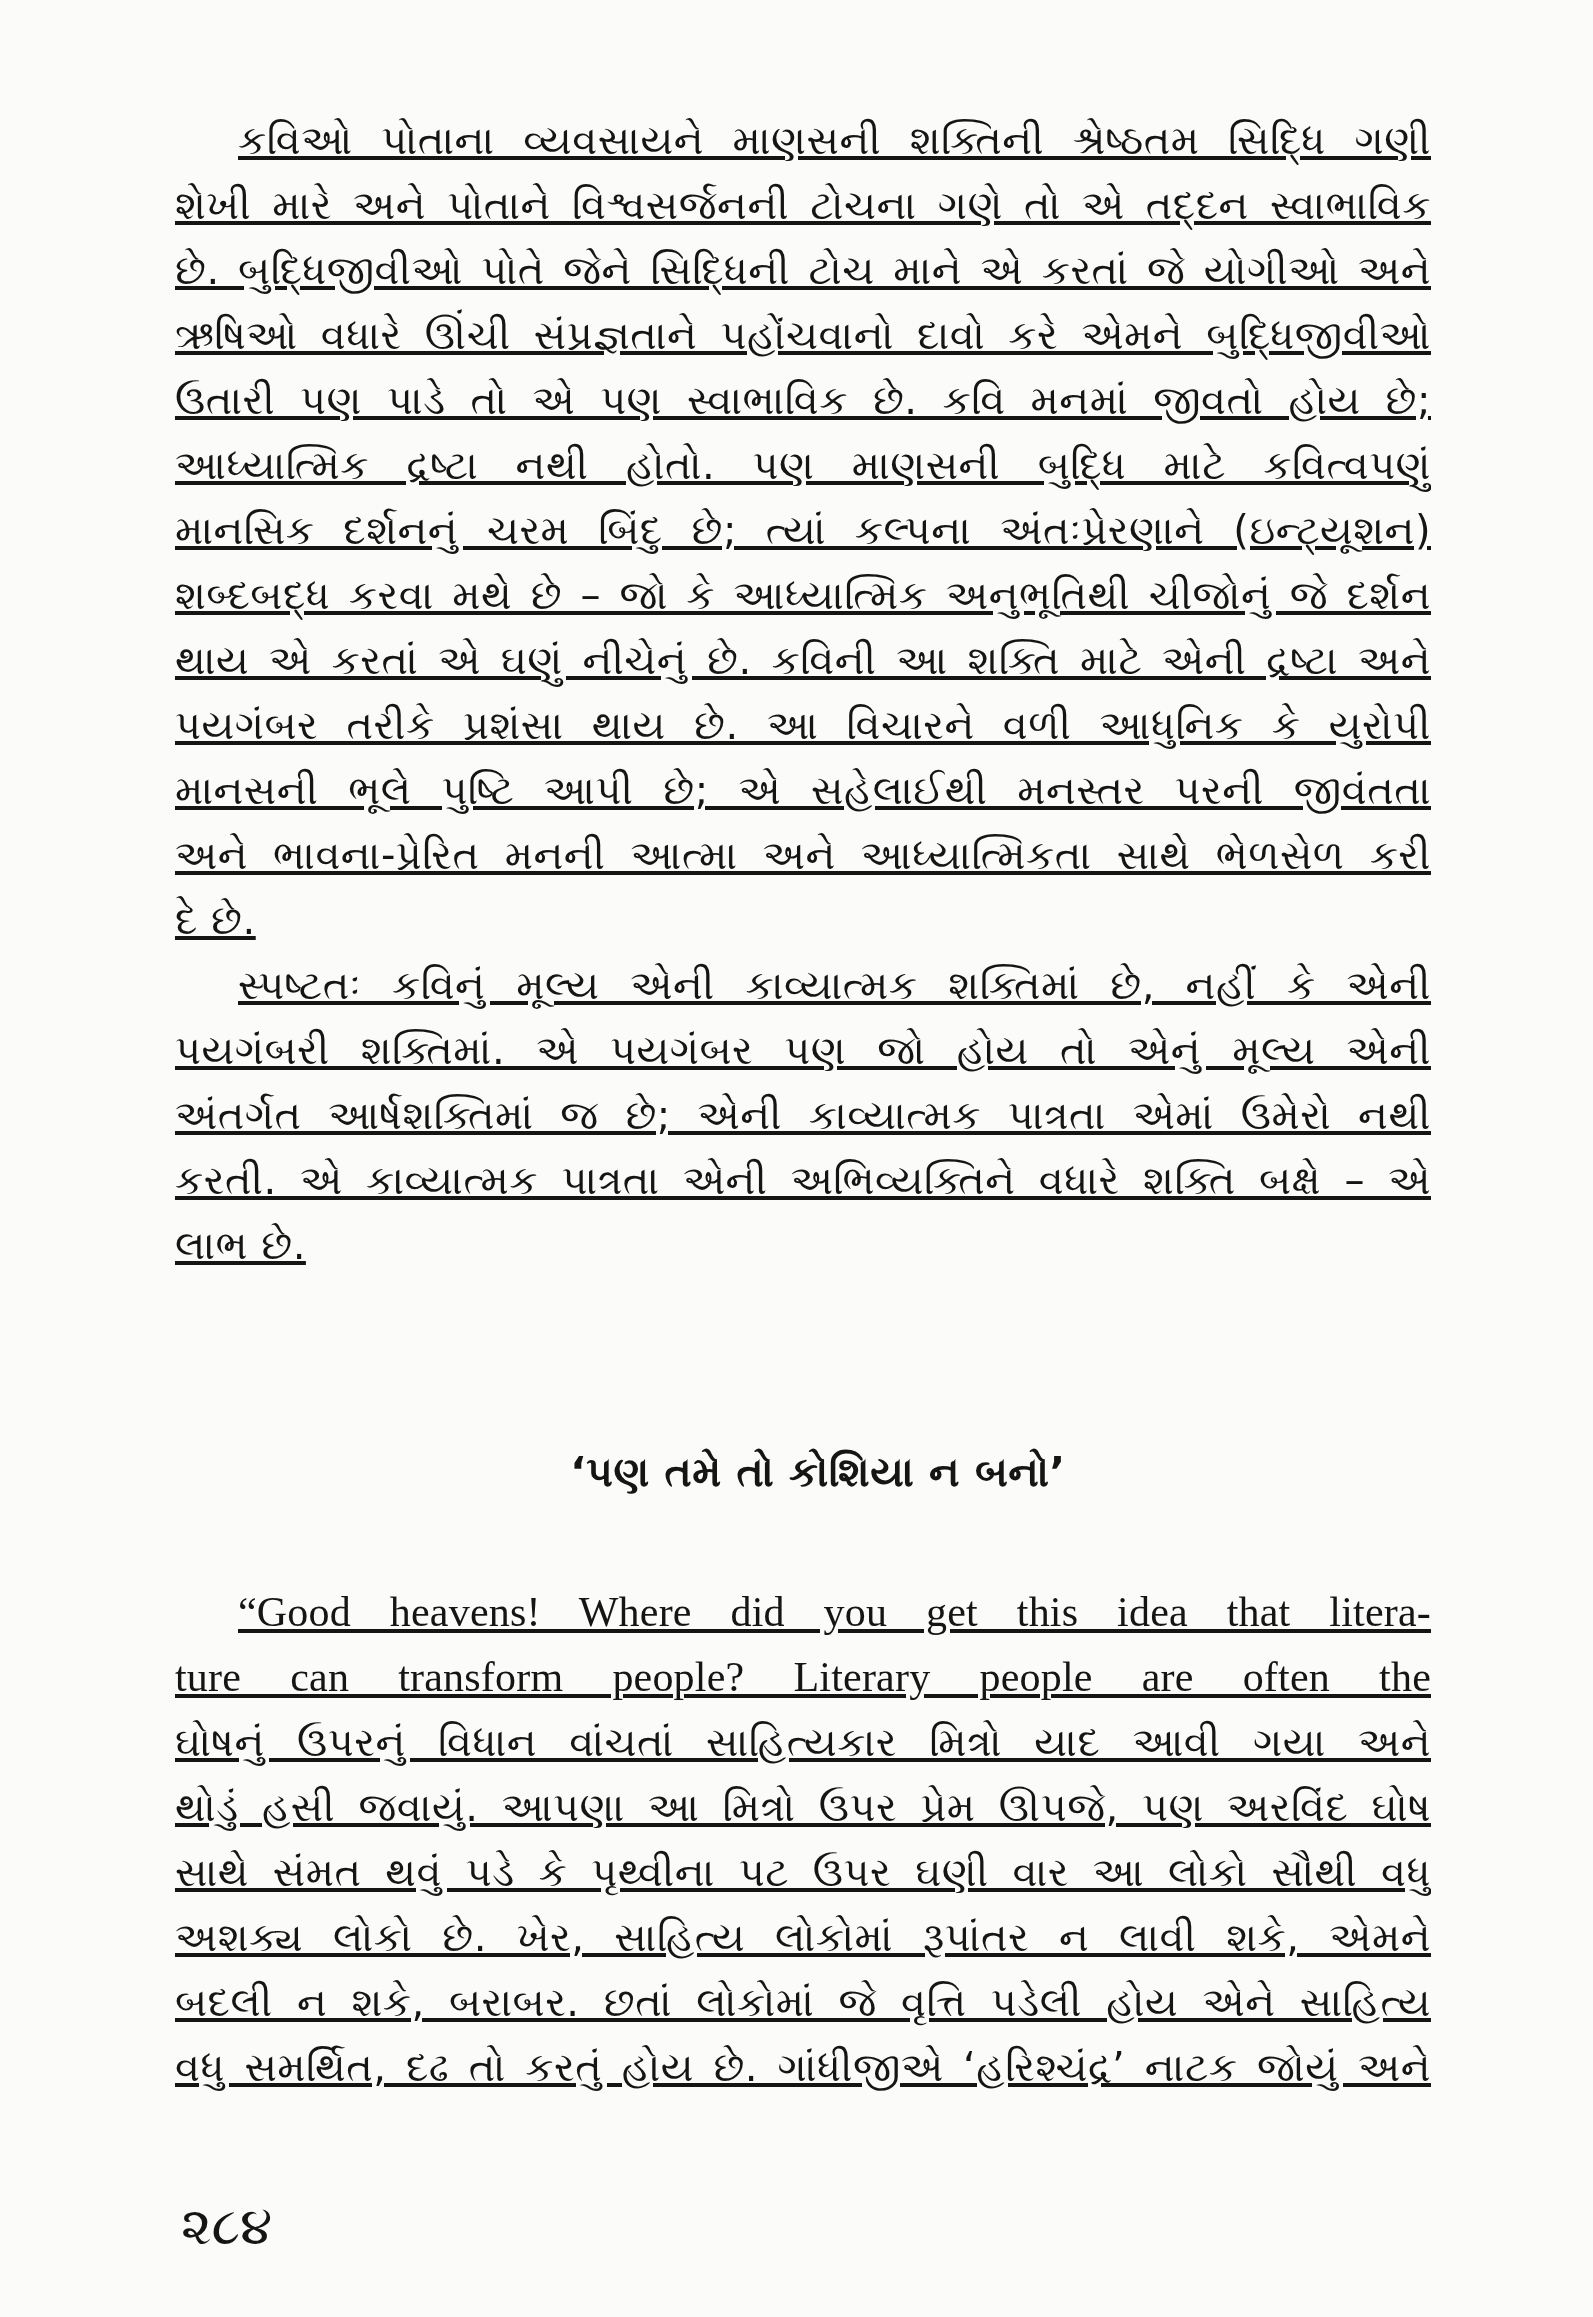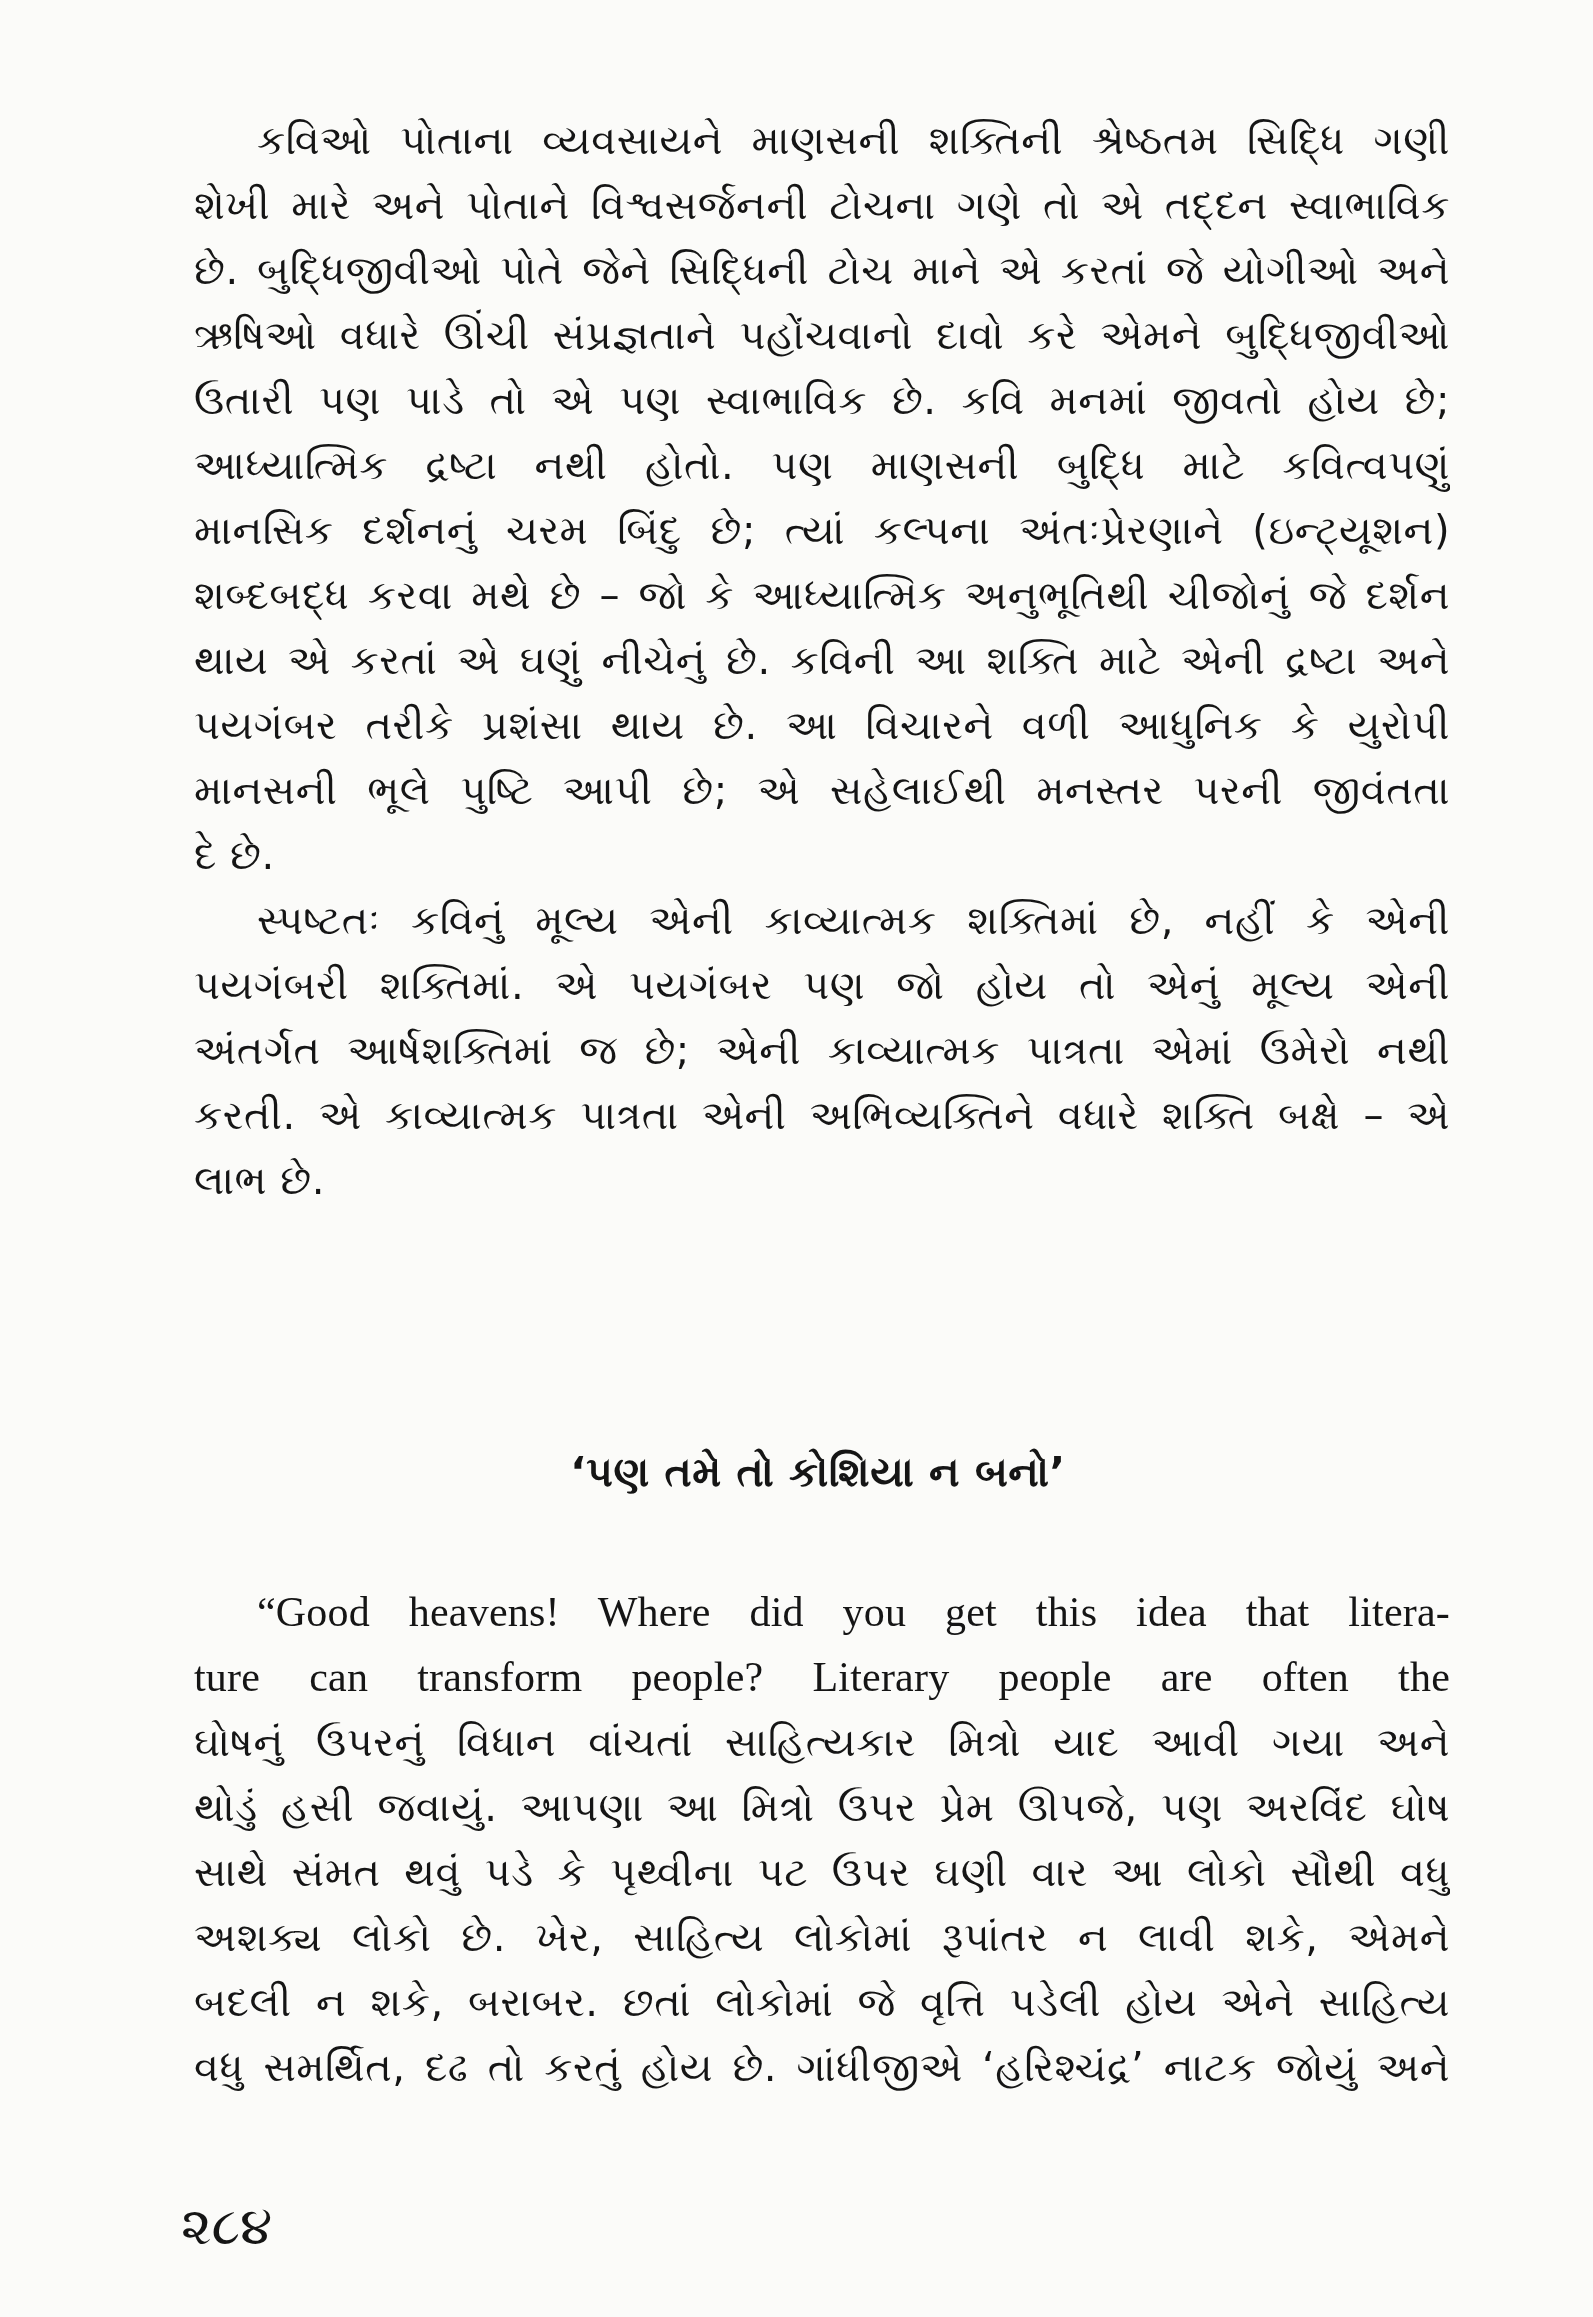--- a/index.html
+++ b/index.html
@@ -7,22 +7,23 @@
     position:relative;
     width:1593px;
     height:2317px;
     margin:0 auto;
     background:#fbfbf9;
     color:#151515;
     overflow:hidden;
   }
   .textcol{
     position:absolute;
-    left:194px;
+    left:175px;
     width:1256px;
+    text-decoration:underline;
   }
   .line{
     font-family:"DejaVu Sans",sans-serif;
     font-size:40px;
     line-height:65px;
     height:65px;
     overflow:hidden;
     text-align:justify;
     text-align-last:justify;
     letter-spacing:0.5px;
@@ -79,20 +80,21 @@
     <div class="line">શેખી મારે અને પોતાને વિશ્વસર્જનની ટોચના ગણે તો એ તદ્દન સ્વાભાવિક</div>
     <div class="line">છે. બુદ્ધિજીવીઓ પોતે જેને સિદ્ધિની ટોચ માને એ કરતાં જે યોગીઓ અને</div>
     <div class="line">ઋષિઓ વધારે ઊંચી સંપ્રજ્ઞતાને પહોંચવાનો દાવો કરે એમને બુદ્ધિજીવીઓ</div>
     <div class="line">ઉતારી પણ પાડે તો એ પણ સ્વાભાવિક છે. કવિ મનમાં જીવતો હોય છે;</div>
     <div class="line">આધ્યાત્મિક દ્રષ્ટા નથી હોતો. પણ માણસની બુદ્ધિ માટે કવિત્વપણું</div>
     <div class="line">માનસિક દર્શનનું ચરમ બિંદુ છે; ત્યાં કલ્પના અંતઃપ્રેરણાને (ઇન્ટ્યૂશન)</div>
     <div class="line">શબ્દબદ્ધ કરવા મથે છે – જો કે આધ્યાત્મિક અનુભૂતિથી ચીજોનું જે દર્શન</div>
     <div class="line">થાય એ કરતાં એ ઘણું નીચેનું છે. કવિની આ શક્તિ માટે એની દ્રષ્ટા અને</div>
     <div class="line">પયગંબર તરીકે પ્રશંસા થાય છે. આ વિચારને વળી આધુનિક કે યુરોપી</div>
     <div class="line">માનસની ભૂલે પુષ્ટિ આપી છે; એ સહેલાઈથી મનસ્તર પરની જીવંતતા</div>
+    <div class="line">અને ભાવના-પ્રેરિત મનની આત્મા અને આધ્યાત્મિકતા સાથે ભેળસેળ કરી</div>
     <div class="line nojust">દે છે.</div>
 
     <div class="line indent">સ્પષ્ટતઃ કવિનું મૂલ્ય એની કાવ્યાત્મક શક્તિમાં છે, નહીં કે એની</div>
     <div class="line">પયગંબરી શક્તિમાં. એ પયગંબર પણ જો હોય તો એનું મૂલ્ય એની</div>
     <div class="line">અંતર્ગત આર્ષશક્તિમાં જ છે; એની કાવ્યાત્મક પાત્રતા એમાં ઉમેરો નથી</div>
     <div class="line">કરતી. એ કાવ્યાત્મક પાત્રતા એની અભિવ્યક્તિને વધારે શક્તિ બક્ષે – એ</div>
     <div class="line nojust">લાભ છે.</div>
 
   </div>
 

